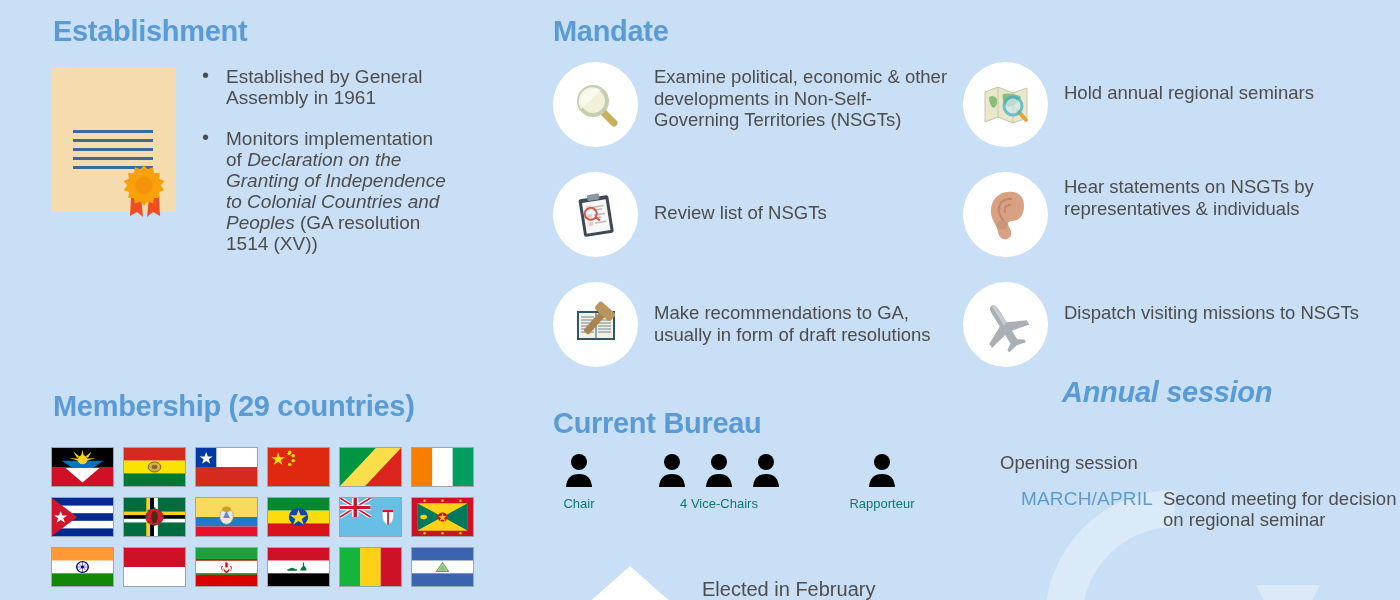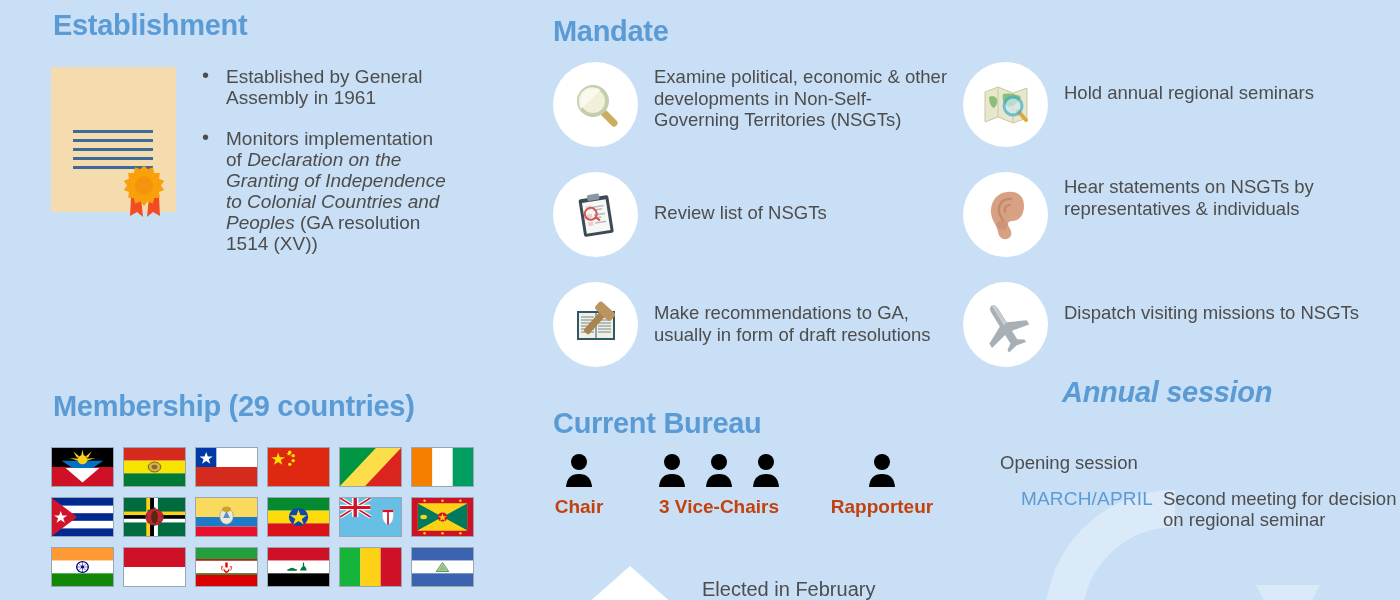--- a/index.html
+++ b/index.html
@@ -29,21 +29,21 @@
   .heading {
     position: absolute;
     font-size: 29px;
     font-weight: bold;
     color: #5b9bd5;
     letter-spacing: -0.3px;
     white-space: nowrap;
   }
 
   
-  #establishment-heading { left: 53px; top: 9px; }
+  #establishment-heading { left: 53px; top: 15px; }
 
   .cert-wrap {
     position: absolute;
     left: 51px;
     top: 67px;
     width: 125px;
     height: 150px;
   }
   .cert-paper {
     position: absolute;
@@ -186,24 +186,23 @@
   .person-row {
     display: flex;
     justify-content: center;
     gap: 19px;
     height: 40px;
     align-items: flex-end;
   }
   .person-icon { width: 28px; height: 34px; display:block; }
   .bureau-label {
     margin-top: 9px;
-    font-size: 19px;
-    color: #c2410c;
+    font-size: 13px;
+    color: #0f766e;
     white-space: nowrap;
-    font-weight: bold;
   }
 
   #bureau-elected {
     position: absolute;
     left: 702px;
     top: 578px;
     font-size: 20px;
     color: #4d4d4d;
     white-space: nowrap;
   }
@@ -667,21 +666,21 @@
       </svg>
       <svg class="person-icon" viewBox="0 0 28 34">
         <circle cx="14" cy="9" r="8" fill="#000"></circle>
         <path d="M1 34 q1 -13 13 -13 q12 0 13 13 Z" fill="#000"></path>
       </svg>
       <svg class="person-icon" viewBox="0 0 28 34">
         <circle cx="14" cy="9" r="8" fill="#000"></circle>
         <path d="M1 34 q1 -13 13 -13 q12 0 13 13 Z" fill="#000"></path>
       </svg>
     </div>
-    <div class="bureau-label">3 Vice-Chairs</div>
+    <div class="bureau-label">4 Vice-Chairs</div>
   </div>
 
   <div class="bureau-group" id="bureau-rapp">
     <div class="person-row">
       <svg class="person-icon" viewBox="0 0 28 34">
         <circle cx="14" cy="9" r="8" fill="#000"></circle>
         <path d="M1 34 q1 -13 13 -13 q12 0 13 13 Z" fill="#000"></path>
       </svg>
     </div>
     <div class="bureau-label">Rapporteur</div>

